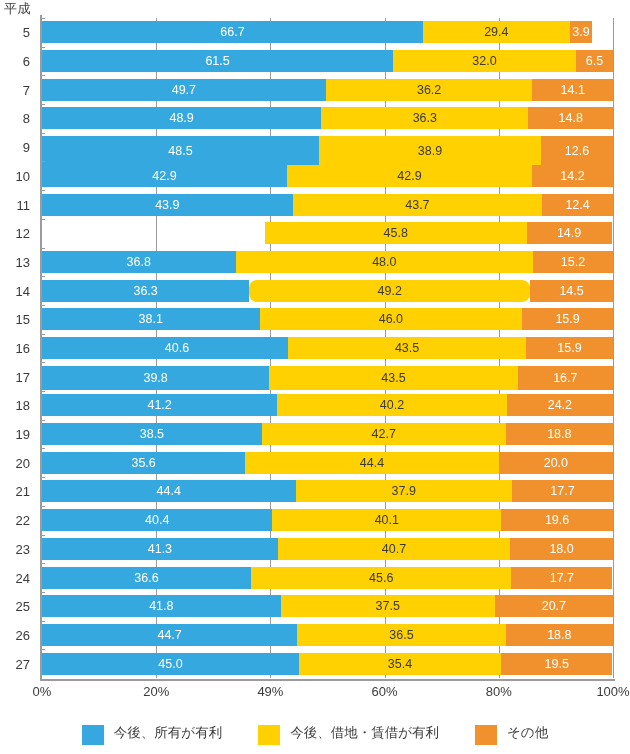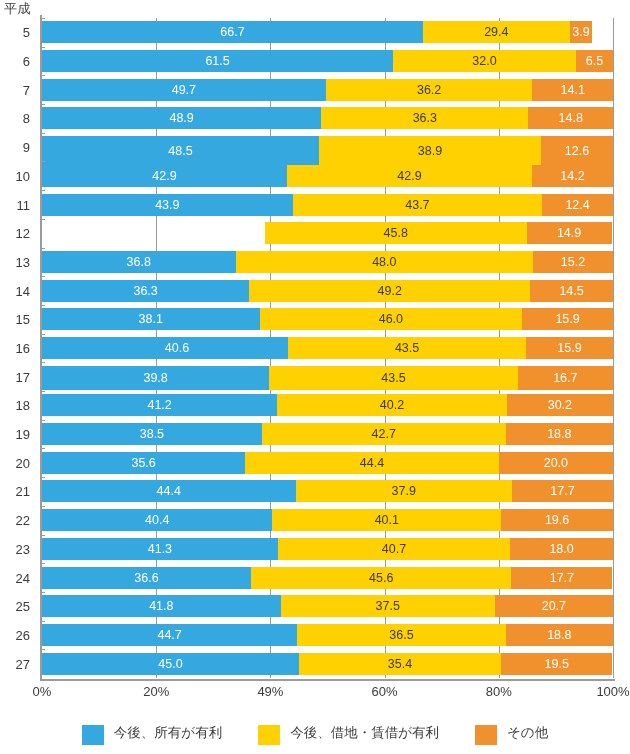--- a/index.html
+++ b/index.html
@@ -178,42 +178,42 @@
           <div class="seg s1" style="width: 261.518px;">45.8</div>
           <div class="seg s2" style="width: 85.079px;">14.9</div>
         </div>
         <div class="row" style="top: 232.913px; height: 22px;">
           <div class="seg s0" style="width: 210.128px;">36.8</div>
           <div class="seg s1" style="width: 323px;">48.0</div>
           <div class="seg s2" style="width: 86.792px;">15.2</div>
         </div>
         <div class="row" style="top: 261.609px; height: 22px;">
           <div class="seg s0" style="width: 207.273px;">36.3</div>
-          <div class="seg s1" style="width: 280.932px;">49.2</div>
+          <div class="seg s1" style="width: 280.932px; border-radius: 8px;">49.2</div>
           <div class="seg s2" style="width: 82.795px;">14.5</div>
         </div>
         <div class="row" style="top: 290.304px; height: 22px;">
           <div class="seg s0" style="width: 217.551px;">38.1</div>
           <div class="seg s1" style="width: 262.66px;">46.0</div>
           <div class="seg s2" style="width: 90.789px;">15.9</div>
         </div>
         <div class="row" style="top: 319px; height: 22px;">
           <div class="seg s0" style="width: 231.826px; padding-left: 24px;">40.6</div>
           <div class="seg s1" style="width: 248.385px;">43.5</div>
           <div class="seg s2" style="width: 90.789px;">15.9</div>
         </div>
         <div class="row" style="top: 347.696px; height: 24px;">
           <div class="seg s0" style="width: 227.258px;">39.8</div>
           <div class="seg s1" style="width: 248.385px;">43.5</div>
           <div class="seg s2" style="width: 95.357px;">16.7</div>
         </div>
         <div class="row" style="top: 376.391px; height: 22px;">
           <div class="seg s0" style="width: 235.252px;">41.2</div>
           <div class="seg s1" style="width: 229.542px;">40.2</div>
-          <div class="seg s2" style="width: 106.206px;">30.2</div>
+          <div class="seg s2" style="width: 106.206px;">24.2</div>
         </div>
         <div class="row" style="top: 405.087px; height: 22px;">
           <div class="seg s0" style="width: 219.835px;">38.5</div>
           <div class="seg s1" style="width: 243.817px;">42.7</div>
           <div class="seg s2" style="width: 107.348px;">18.8</div>
         </div>
         <div class="row" style="top: 433.783px; height: 22px;">
           <div class="seg s0" style="width: 203.276px;">35.6</div>
           <div class="seg s1" style="width: 253.524px;">44.4</div>
           <div class="seg s2" style="width: 114.2px;">20.0</div>

